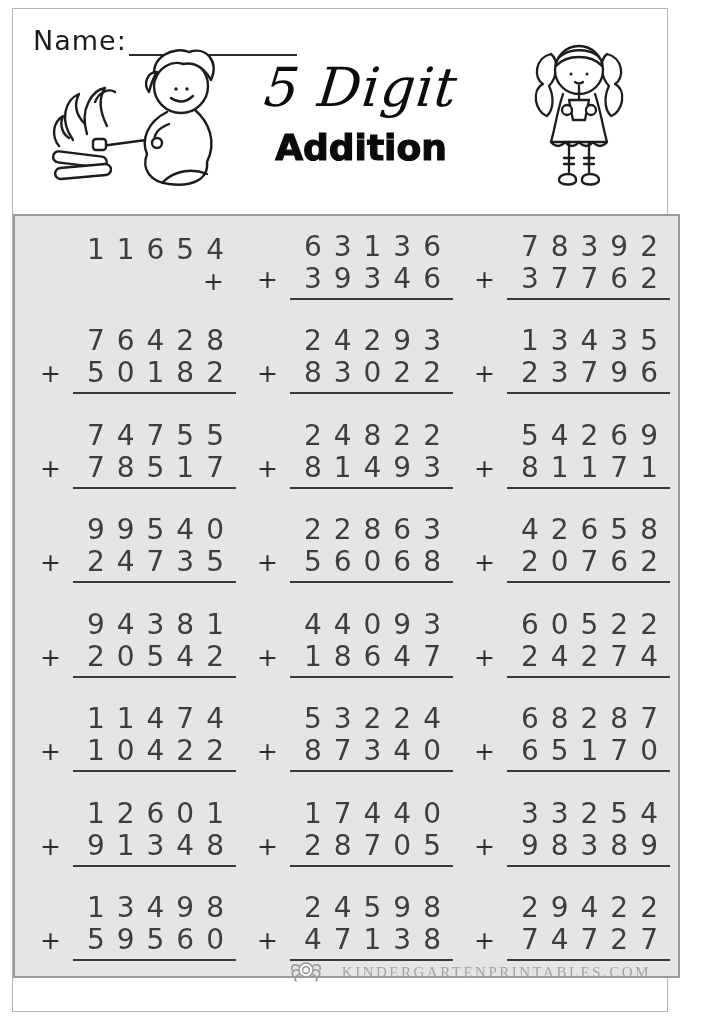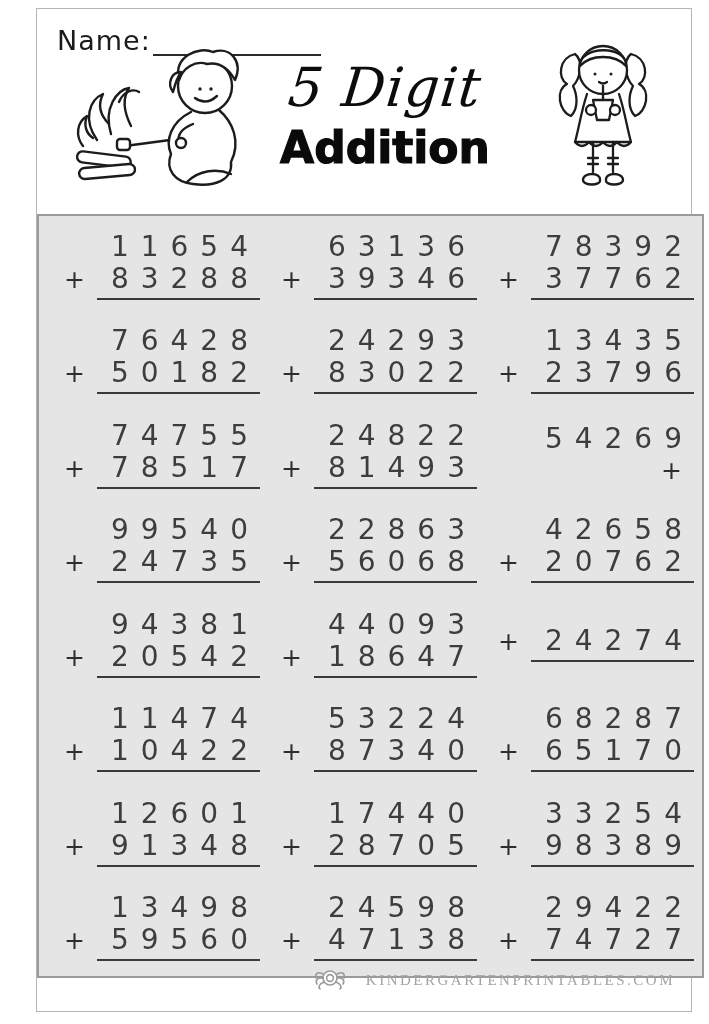--- a/index.html
+++ b/index.html
@@ -1,39 +1,39 @@
 <!DOCTYPE html>
 <html style="--ink: #3d3d3d; --line: #3a3a3a; --box_border: #9a9a9a; --page_border: #b5b5b5; --footer_text: #a3a3a3;"><head>
 <meta charset="utf-8">
 <style>
   * { box-sizing: border-box; margin: 0; padding: 0; }
   html, body { width: 709px; height: 1024px; background: #fff; overflow: hidden;
     font-family: "DejaVu Sans", sans-serif; }
   .page {
     position: absolute; left: 12px; top: 8px; width: 656px; height: 1004px;
-    border: 1px solid var(--page_border, #b5b5b5); background: #fff; margin-left: 24px;
+    border: 1px solid var(--page_border, #b5b5b5); background: #fff;
   }
   
   .name-row { margin: 16px 0 0 20px; display: flex; align-items: flex-end; }
   .name-label { font-size: 27px; color: #1b1b1b; letter-spacing: 1px; }
   .name-line { display: inline-block; width: 168px; border-bottom: 2px solid #2a2a2a; height: 30px; margin-left: 2px; }
   
   .header { position: relative; height: 152px; }
   .clip { position: absolute; }
   .clip.boy { left: 30px; top: -14px; }
   .clip.girl { right: 28px; top: -24px; }
   .titles { position: absolute; left: 218px; top: 0; width: 260px; text-align: center; }
   .title-script {
     font-family: "DejaVu Serif", cursive, serif; font-style: italic;
     font-size: 54px; color: #0c0c0c; letter-spacing: 1px; transform: skewX(-6deg);
     line-height: 64px;
   }
   .title-bold {
     font-family: "DejaVu Sans", sans-serif; font-weight: bold;
-    font-size: 44px; color: #0a0a0a; line-height: 56px; letter-spacing: 0px;
+    font-size: 36px; color: #0a0a0a; line-height: 56px; letter-spacing: 0px;
     -webkit-text-stroke: 1.2px #0a0a0a;
   }
   
   .problems-box {
     margin: 6px auto 0; width: 667px; height: 764px;
     border: 2px solid var(--box_border, #9a9a9a); background: #e5e5e5;
   }
   .problems-grid {
     width: 100%; height: 100%; display: grid;
     grid-template-columns: repeat(3, 1fr); grid-template-rows: repeat(8, 1fr);
@@ -41,21 +41,21 @@
   }
   .problem { display: flex; flex-direction: column; align-items: flex-end; justify-content: center; padding-right: 2px; }
   .addend {
     font-family: "DejaVu Sans", sans-serif; font-size: 28px; color: var(--ink, #3d3d3d);
     letter-spacing: 12px; line-height: 31px; white-space: nowrap;
   }
   .bottom-row { display: flex; align-items: baseline; margin-top: 1px; }
   .plus { font-size: 25px; color: #2e2e2e; margin-right: 12px; line-height: 31px; }
   .addend.bottom { border-bottom: 2px solid var(--line, #3a3a3a); padding: 0 0 4px 14px; }
   
-  .footer { position: absolute; right: 16px; bottom: 16px; display: flex; align-items: center; gap: 18px; }
+  .footer { position: absolute; right: 16px; bottom: 24px; display: flex; align-items: center; gap: 18px; }
   .footer-text {
     font-family: "Liberation Serif", serif; font-size: 15px; letter-spacing: 2.5px;
     color: var(--footer_text, #a3a3a3); text-transform: uppercase;
   }
 </style>
 </head>
 <body>
 
 <div class="page">
 
@@ -119,21 +119,20 @@
       </svg>
     </div>
   </div>
 
   <div class="problems-box">
     <div class="problems-grid" id="problems-grid">
   <div class="problem">
     <div class="addend top">11654</div>
     <div class="bottom-row">
       <span class="plus">+</span>
-      <span class="addend bottom">83288</span>
     </div>
   </div>
 
   <div class="problem">
     <div class="addend top">63136</div>
     <div class="bottom-row">
       <span class="plus">+</span>
       <span class="addend bottom">39346</span>
     </div>
   </div>
@@ -183,20 +182,21 @@
     <div class="bottom-row">
       <span class="plus">+</span>
       <span class="addend bottom">81493</span>
     </div>
   </div>
 
   <div class="problem">
     <div class="addend top">54269</div>
     <div class="bottom-row">
       <span class="plus">+</span>
+      <span class="addend bottom">81171</span>
     </div>
   </div>
 
   <div class="problem">
     <div class="addend top">99540</div>
     <div class="bottom-row">
       <span class="plus">+</span>
       <span class="addend bottom">24735</span>
     </div>
   </div>
@@ -227,20 +227,21 @@
 
   <div class="problem">
     <div class="addend top">44093</div>
     <div class="bottom-row">
       <span class="plus">+</span>
       <span class="addend bottom">18647</span>
     </div>
   </div>
 
   <div class="problem">
+    <div class="addend top">60522</div>
     <div class="bottom-row">
       <span class="plus">+</span>
       <span class="addend bottom">24274</span>
     </div>
   </div>
 
   <div class="problem">
     <div class="addend top">11474</div>
     <div class="bottom-row">
       <span class="plus">+</span>

